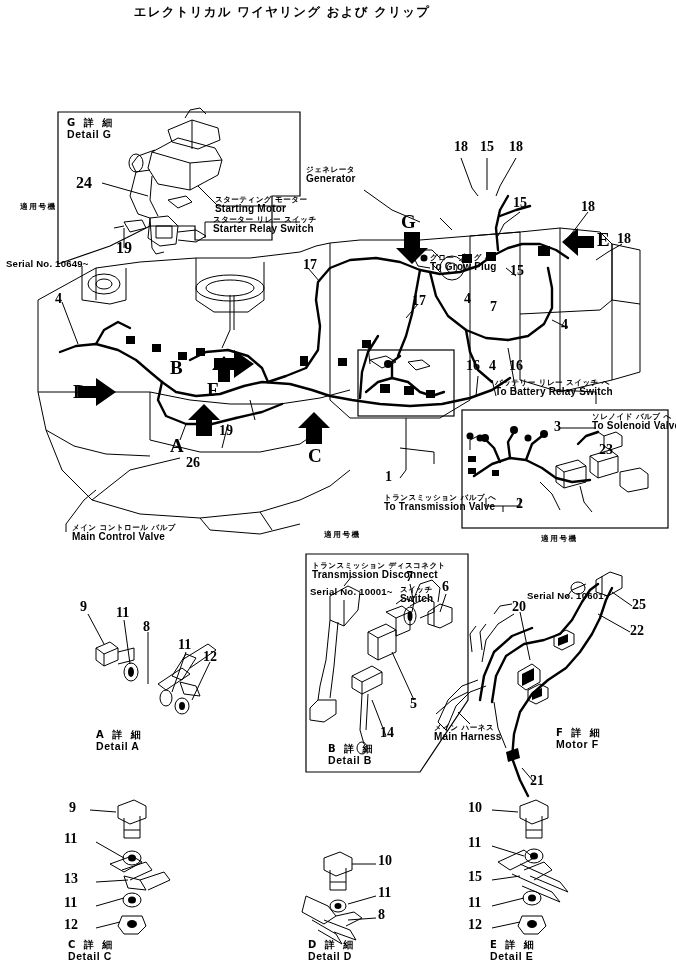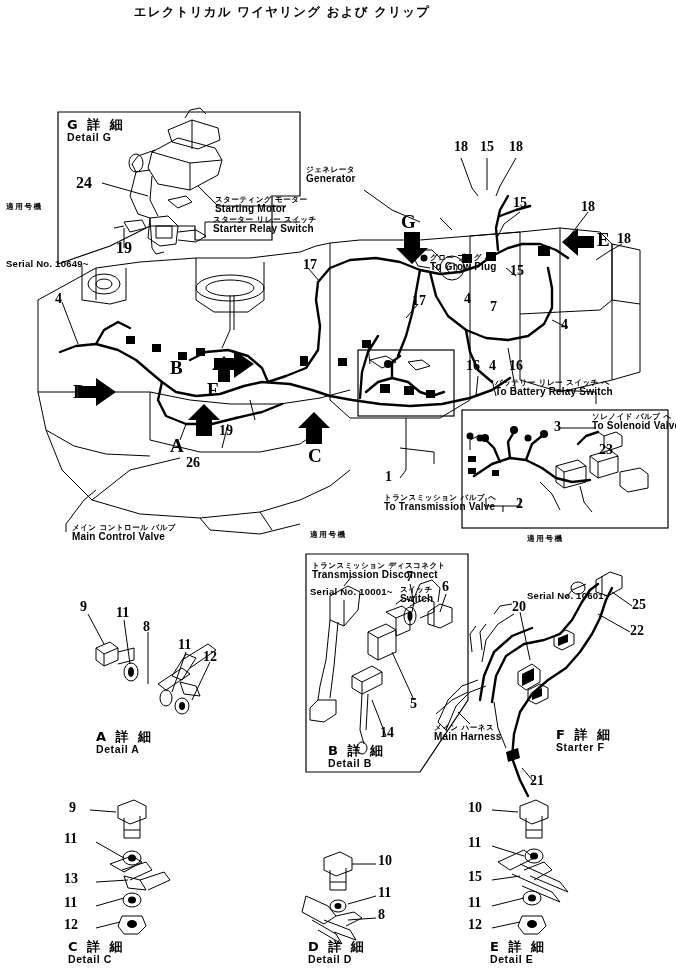--- a/index.html
+++ b/index.html
@@ -17,26 +17,26 @@
             font-family:"DejaVu Sans",sans-serif;}
   .en-title{font-size:15px;font-weight:bold;letter-spacing:1.6px;line-height:19px;margin-top:1px;}
 
   
   .lbl{position:absolute;white-space:nowrap;line-height:1.05;}
   .lbl .jp{display:block;font-size:7.6px;font-weight:bold;font-family:"DejaVu Sans",sans-serif;
            letter-spacing:.4px;}
   .lbl .en{display:block;font-size:10px;font-weight:bold;letter-spacing:.2px;}
 
   
-  .serial .jp{font-size:7.6px;letter-spacing:1.6px;}
+  .serial .jp{font-size:7.6px;letter-spacing:1.6px;margin-left:14px;}
   .serial .en{font-size:9.6px;margin-top:48px;}
 
   
   .detcap{position:absolute;white-space:nowrap;line-height:1.05;}
-  .detcap .jp{display:block;font-size:13px;font-weight:bold;letter-spacing:2.5px;
+  .detcap .jp{display:block;font-size:10px;font-weight:bold;letter-spacing:2.5px;
               font-family:"DejaVu Sans",sans-serif;}
   .detcap .en{display:block;font-size:10.5px;font-weight:bold;letter-spacing:.6px;}
 
   
   .pnum{position:absolute;font-size:14px;font-weight:bold;line-height:1;
         font-family:"Liberation Serif","DejaVu Serif",serif;}
   .pnum.lg{font-size:16px;}
 
   
   .sect{position:absolute;font-size:19px;font-weight:bold;line-height:1;
@@ -504,21 +504,21 @@
   <div class="detcap" style="left:96px;top:730px;">
     <span class="jp">A 詳 細</span>
     <span class="en">Detail A</span>
   </div>
   <div class="detcap" style="left:328px;top:744px;">
     <span class="jp">B 詳 細</span>
     <span class="en">Detail B</span>
   </div>
   <div class="detcap" style="left:556px;top:728px;">
     <span class="jp">F 詳 細</span>
-    <span class="en">Starter F</span>
+    <span class="en">Motor F</span>
   </div>
   <div class="detcap" style="left:68px;top:940px;">
     <span class="jp">C 詳 細</span>
     <span class="en">Detail C</span>
   </div>
   <div class="detcap" style="left:308px;top:940px;">
     <span class="jp">D 詳 細</span>
     <span class="en">Detail D</span>
   </div>
   <div class="detcap" style="left:490px;top:940px;">

